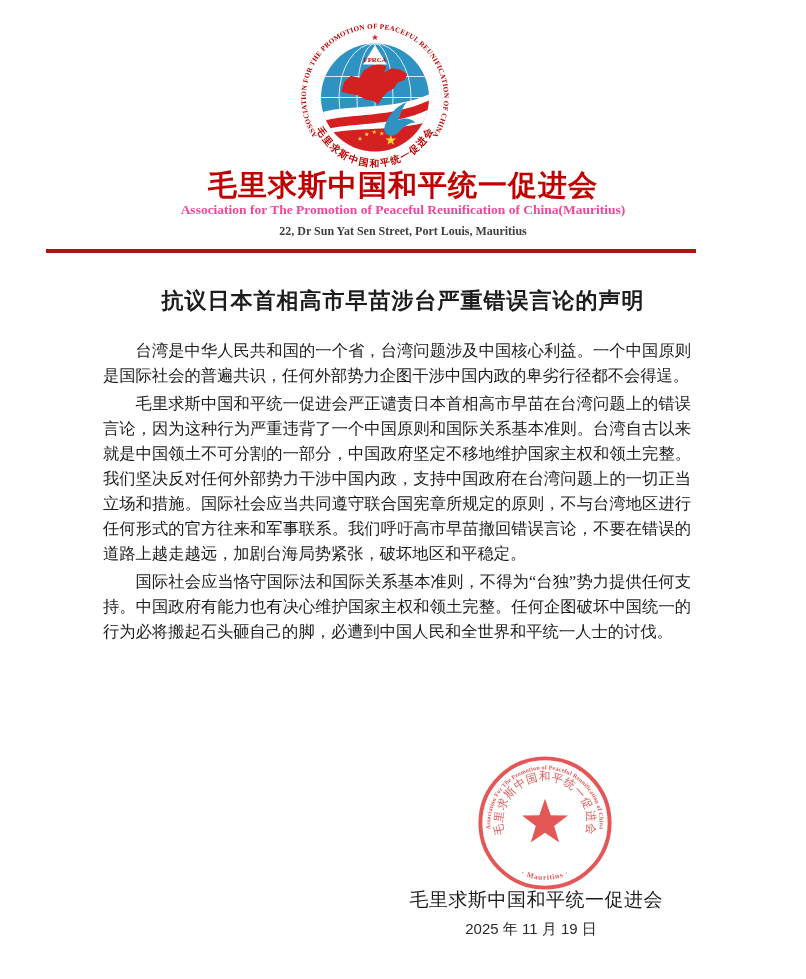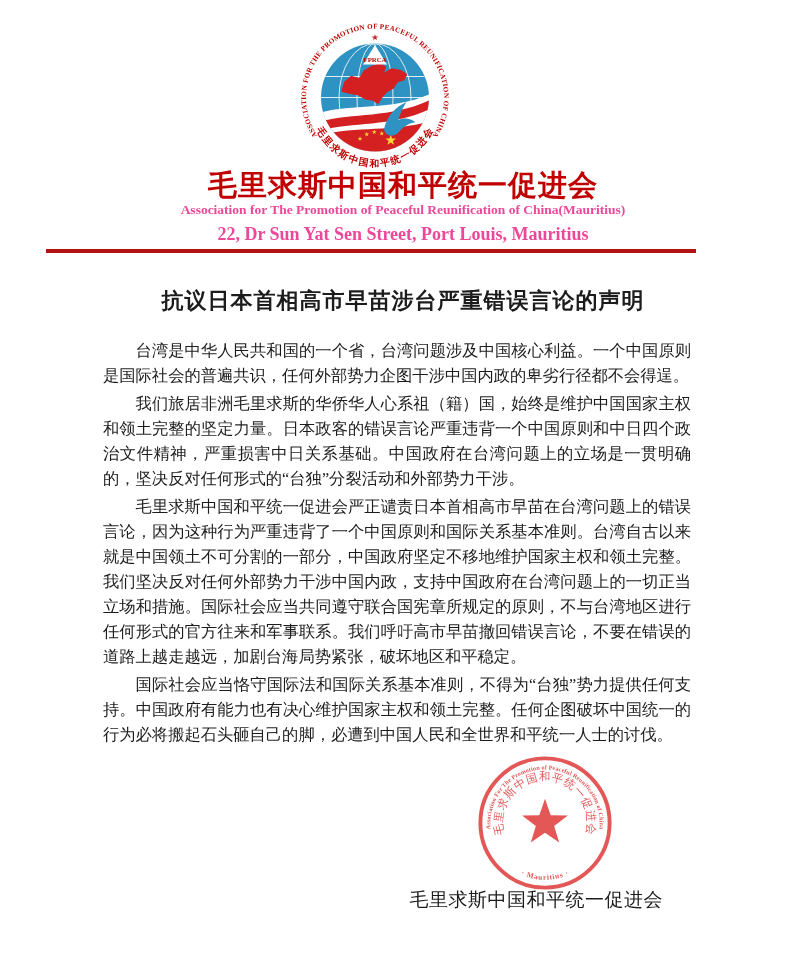--- a/index.html
+++ b/index.html
@@ -23,21 +23,21 @@
     position: absolute; top: 166px; left: 0; width: 100%;
     text-align: center; font-size: 29px; font-weight: bold;
     color: #c00000; letter-spacing: 1px;
   }
   .org-en {
     position: absolute; top: 194px; left: 0; width: 100%;
     text-align: center; font-size: 13.5px; font-weight: bold; color: #ec4899; margin-top: 8px;
   }
   .org-address {
     position: absolute; top: 224px; left: 0; width: 100%;
-    text-align: center; font-size: 18px; font-weight: bold; color: #ec4899;
+    text-align: center; font-size: 12px; font-weight: bold; color: #404040;
   }
   .rule { position: absolute; top: 249px; left: 46px; width: 650px; height: 4px; background: #b31212; }
 
   
   .doc-title {
     position: absolute; top: 286px; left: 0; width: 100%; margin: 0;
     text-align: center; font-size: 22px; font-weight: bold; letter-spacing: 1px; color: #1c1c1c;
   }
   .body-text {
     position: absolute; top: 338px; left: 103px; width: 604px;
@@ -115,21 +115,20 @@
   </div>
 
   <div class="org-cn">毛里求斯中国和平统一促进会</div>
   <div class="org-en">Association for The Promotion of Peaceful Reunification of China(Mauritius)</div>
   <div class="org-address">22, Dr Sun Yat Sen Street, Port Louis, Mauritius</div>
   <div class="rule"></div>
 
   <h1 class="doc-title">抗议日本首相高市早苗涉台严重错误言论的声明</h1>
   <div class="body-text">
     <p>台湾是中华人民共和国的一个省，台湾问题涉及中国核心利益。一个中国原则是国际社会的普遍共识，任何外部势力企图干涉中国内政的卑劣行径都不会得逞。</p>
-    <p>我们旅居非洲毛里求斯的华侨华人心系祖（籍）国，始终是维护中国国家主权和领土完整的坚定力量。日本政客的错误言论严重违背一个中国原则和中日四个政治文件精神，严重损害中日关系基础。中国政府在台湾问题上的立场是一贯明确的，坚决反对任何形式的“台独”分裂活动和外部势力干涉。</p>
     <p>毛里求斯中国和平统一促进会严正谴责日本首相高市早苗在台湾问题上的错误言论，因为这种行为严重违背了一个中国原则和国际关系基本准则。台湾自古以来就是中国领土不可分割的一部分，中国政府坚定不移地维护国家主权和领土完整。我们坚决反对任何外部势力干涉中国内政，支持中国政府在台湾问题上的一切正当立场和措施。国际社会应当共同遵守联合国宪章所规定的原则，不与台湾地区进行任何形式的官方往来和军事联系。我们呼吁高市早苗撤回错误言论，不要在错误的道路上越走越远，加剧台海局势紧张，破坏地区和平稳定。</p>
     <p>国际社会应当恪守国际法和国际关系基本准则，不得为“台独”势力提供任何支持。中国政府有能力也有决心维护国家主权和领土完整。任何企图破坏中国统一的行为必将搬起石头砸自己的脚，必遭到中国人民和全世界和平统一人士的讨伐。</p>
   </div>
 
   <div class="seal">
     <svg viewBox="0 0 200 200">
       <defs>
         <path id="sealArcEn" d="M 27,126 A 77,77 0 1 1 173,126" fill="none"></path>
         <path id="sealArcBottom" d="M 38.7,151.4 A 80,80 0 0 0 161.3,151.4" fill="none"></path>
         <path id="sealArcCn" d="M 48,130 A 60,60 0 1 1 152,130" fill="none"></path>
@@ -144,14 +143,15 @@
         </text>
         <text class="seal-cn">
           <textPath href="#sealArcCn" startOffset="50%" text-anchor="middle">毛里求斯中国和平统一促进会</textPath>
         </text>
         <polygon fill="#e04545" points="100,66 108,89 132.3,89.5 112.9,104.2 120,127.5 100,113.6 80,127.5 87.1,104.2 67.7,89.5 92,89"></polygon>
       </g>
     </svg>
   </div>
 
   <div class="signature">毛里求斯中国和平统一促进会</div>
+  <div class="date">2025 年 11 月 19 日</div>
 
 </div>
 
 </body></html>

